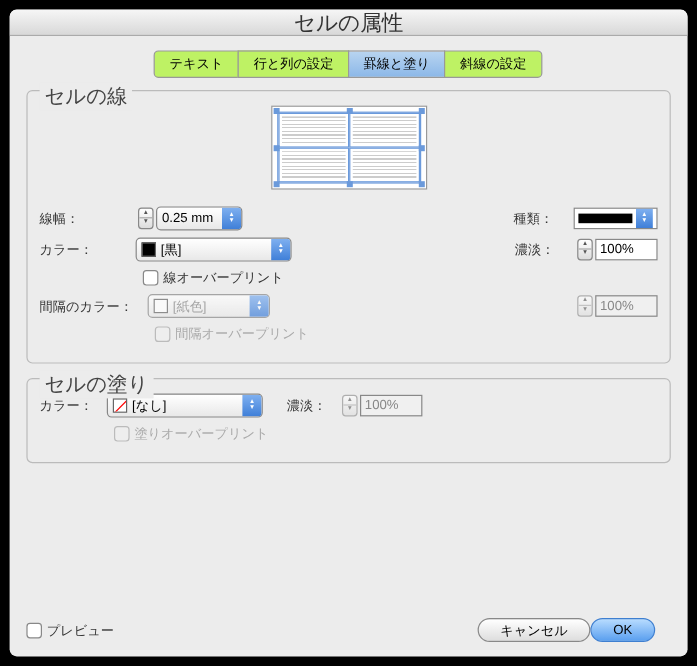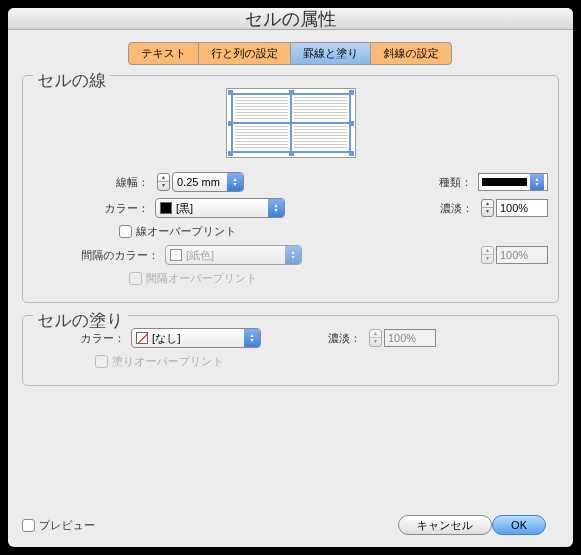--- a/index.html
+++ b/index.html
@@ -1,36 +1,36 @@
 <!DOCTYPE html>
 <html><head>
 <meta charset="utf-8">
 <style>
 * { box-sizing: border-box; margin: 0; padding: 0; font-family: "Lucida Grande", "Hiragino Kaku Gothic Pro", sans-serif; font-size: 11px; }
 body { background: #000; width: 581px; height: 555px; position: relative; }
 .window { position: absolute; top: 8px; left: 8px; width: 565px; height: 539px; background: #ececec; border-radius: 6px; box-shadow: 0 8px 30px rgba(0,0,0,0.5); overflow: hidden; }
 .titlebar { height: 22px; background: linear-gradient(#f6f6f6, #d8d8d8); border-bottom: 1px solid #aaa; text-align: center; line-height: 22px; font-size: 18px; color: #333; }
 .content { padding: 12px 14px; }
 .tabs { display: flex; justify-content: center; margin-bottom: 10px; }
-.tab { padding: 3px 12px; border: 1px solid #999; background: #fdba74; font-size: 11px; cursor: pointer; margin-left: -1px; }
+.tab { padding: 3px 12px; border: 1px solid #999; background: #bef264; font-size: 11px; cursor: pointer; margin-left: -1px; }
 .tab:first-child { border-radius: 4px 0 0 4px; }
 .tab:last-child { border-radius: 0 4px 4px 0; }
 .tab.active { background: linear-gradient(#b8d4f0, #8cb8e8); }
 .fieldset { border: 1px solid #bbb; border-radius: 5px; padding: 12px 10px 10px; margin-bottom: 12px; position: relative; }
 .legend { position: absolute; top: -7px; left: 10px; background: #ececec; padding: 0 4px; font-size: 17px; color: #444; }
 .preview { width: 130px; height: 70px; border: 1px solid #999; background: #fff; margin: 0 auto 14px; position: relative; padding: 4px; }
 .preview-table { width: 100%; height: 100%; border: 1px solid #6b9adb; display: grid; grid-template-columns: 1fr 1fr; grid-template-rows: 1fr 1fr; }
 .preview-cell { border: 1px solid #6b9adb; position: relative; }
 .preview-cell::before { content: ""; position: absolute; inset: 2px; background: repeating-linear-gradient(to bottom, #ccc 0, #ccc 1px, transparent 1px, transparent 3px); }
 .handle { position: absolute; width: 5px; height: 5px; background: #6b9adb; }
 .handle.tl{top:1px;left:1px}.handle.tr{top:1px;right:1px}.handle.bl{bottom:1px;left:1px}.handle.br{bottom:1px;right:1px}
 .handle.tm{top:1px;left:50%;margin-left:-2px}.handle.bm{bottom:1px;left:50%;margin-left:-2px}
 .handle.ml{left:1px;top:50%;margin-top:-2px}.handle.mr{right:1px;top:50%;margin-top:-2px}
 .row { display: flex; align-items: center; margin-bottom: 6px; }
-.lbl { width: 80px; text-align: right; padding-right: 6px; color: #333; margin-left: 42px; }
+.lbl { width: 80px; text-align: left; padding-right: 6px; color: #333; }
 .lbl.wide { width: 90px; }
 .stepper { display: inline-flex; flex-direction: column; width: 13px; margin: 0 2px; border: 1px solid #888; border-radius: 3px; background: linear-gradient(#fff,#ddd); overflow: hidden; }
 .stepper span { height: 8px; font-size: 6px; line-height: 6px; text-align: center; cursor: pointer; color: #555; }
 .stepper span:first-child { border-bottom: 1px solid #aaa; }
 .txtfield { height: 18px; border: 1px solid #888; background: #fff; padding: 0 3px; font-size: 11px; }
 .txtfield.disabled { background: #f0f0f0; color: #888; }
 .dropdown { display: inline-flex; align-items: center; height: 20px; border: 1px solid #888; border-radius: 4px; background: linear-gradient(#fff,#e8e8e8); overflow: hidden; cursor: pointer; }
 .dropdown .dval { flex: 1; padding: 0 4px; display: flex; align-items: center; gap: 4px; }
 .dropdown .darrow { width: 16px; height: 100%; background: linear-gradient(#7fb0f0,#3f7fd8); display: flex; flex-direction: column; justify-content: center; align-items: center; }
 .dropdown .darrow::before { content: "▴"; color: #fff; font-size: 6px; line-height: 5px; }
@@ -123,21 +123,21 @@
         <input class="txtfield" style="width: 52px;" value="100%">
       </div>
 
       <div class="row" style="margin-left:86px">
         <span class="chk"></span>
         <span class="chklabel">線オーバープリント</span>
       </div>
 
       <div class="row">
         <span class="lbl wide">間隔のカラー：</span>
-        <div class="dropdown" style="width:137px;opacity:.7">
+        <div class="dropdown" style="width:102px;opacity:.7">
           <span class="dval">
               <span class="swatch paper"></span>
               <span style="color:#888">[紙色]</span>
             </span>
           <span class="darrow"></span>
         </div>
         <span class="gap"></span>
         <span class="stepper" style="opacity:.6">
             <span>▴</span>
             <span>▾</span>

